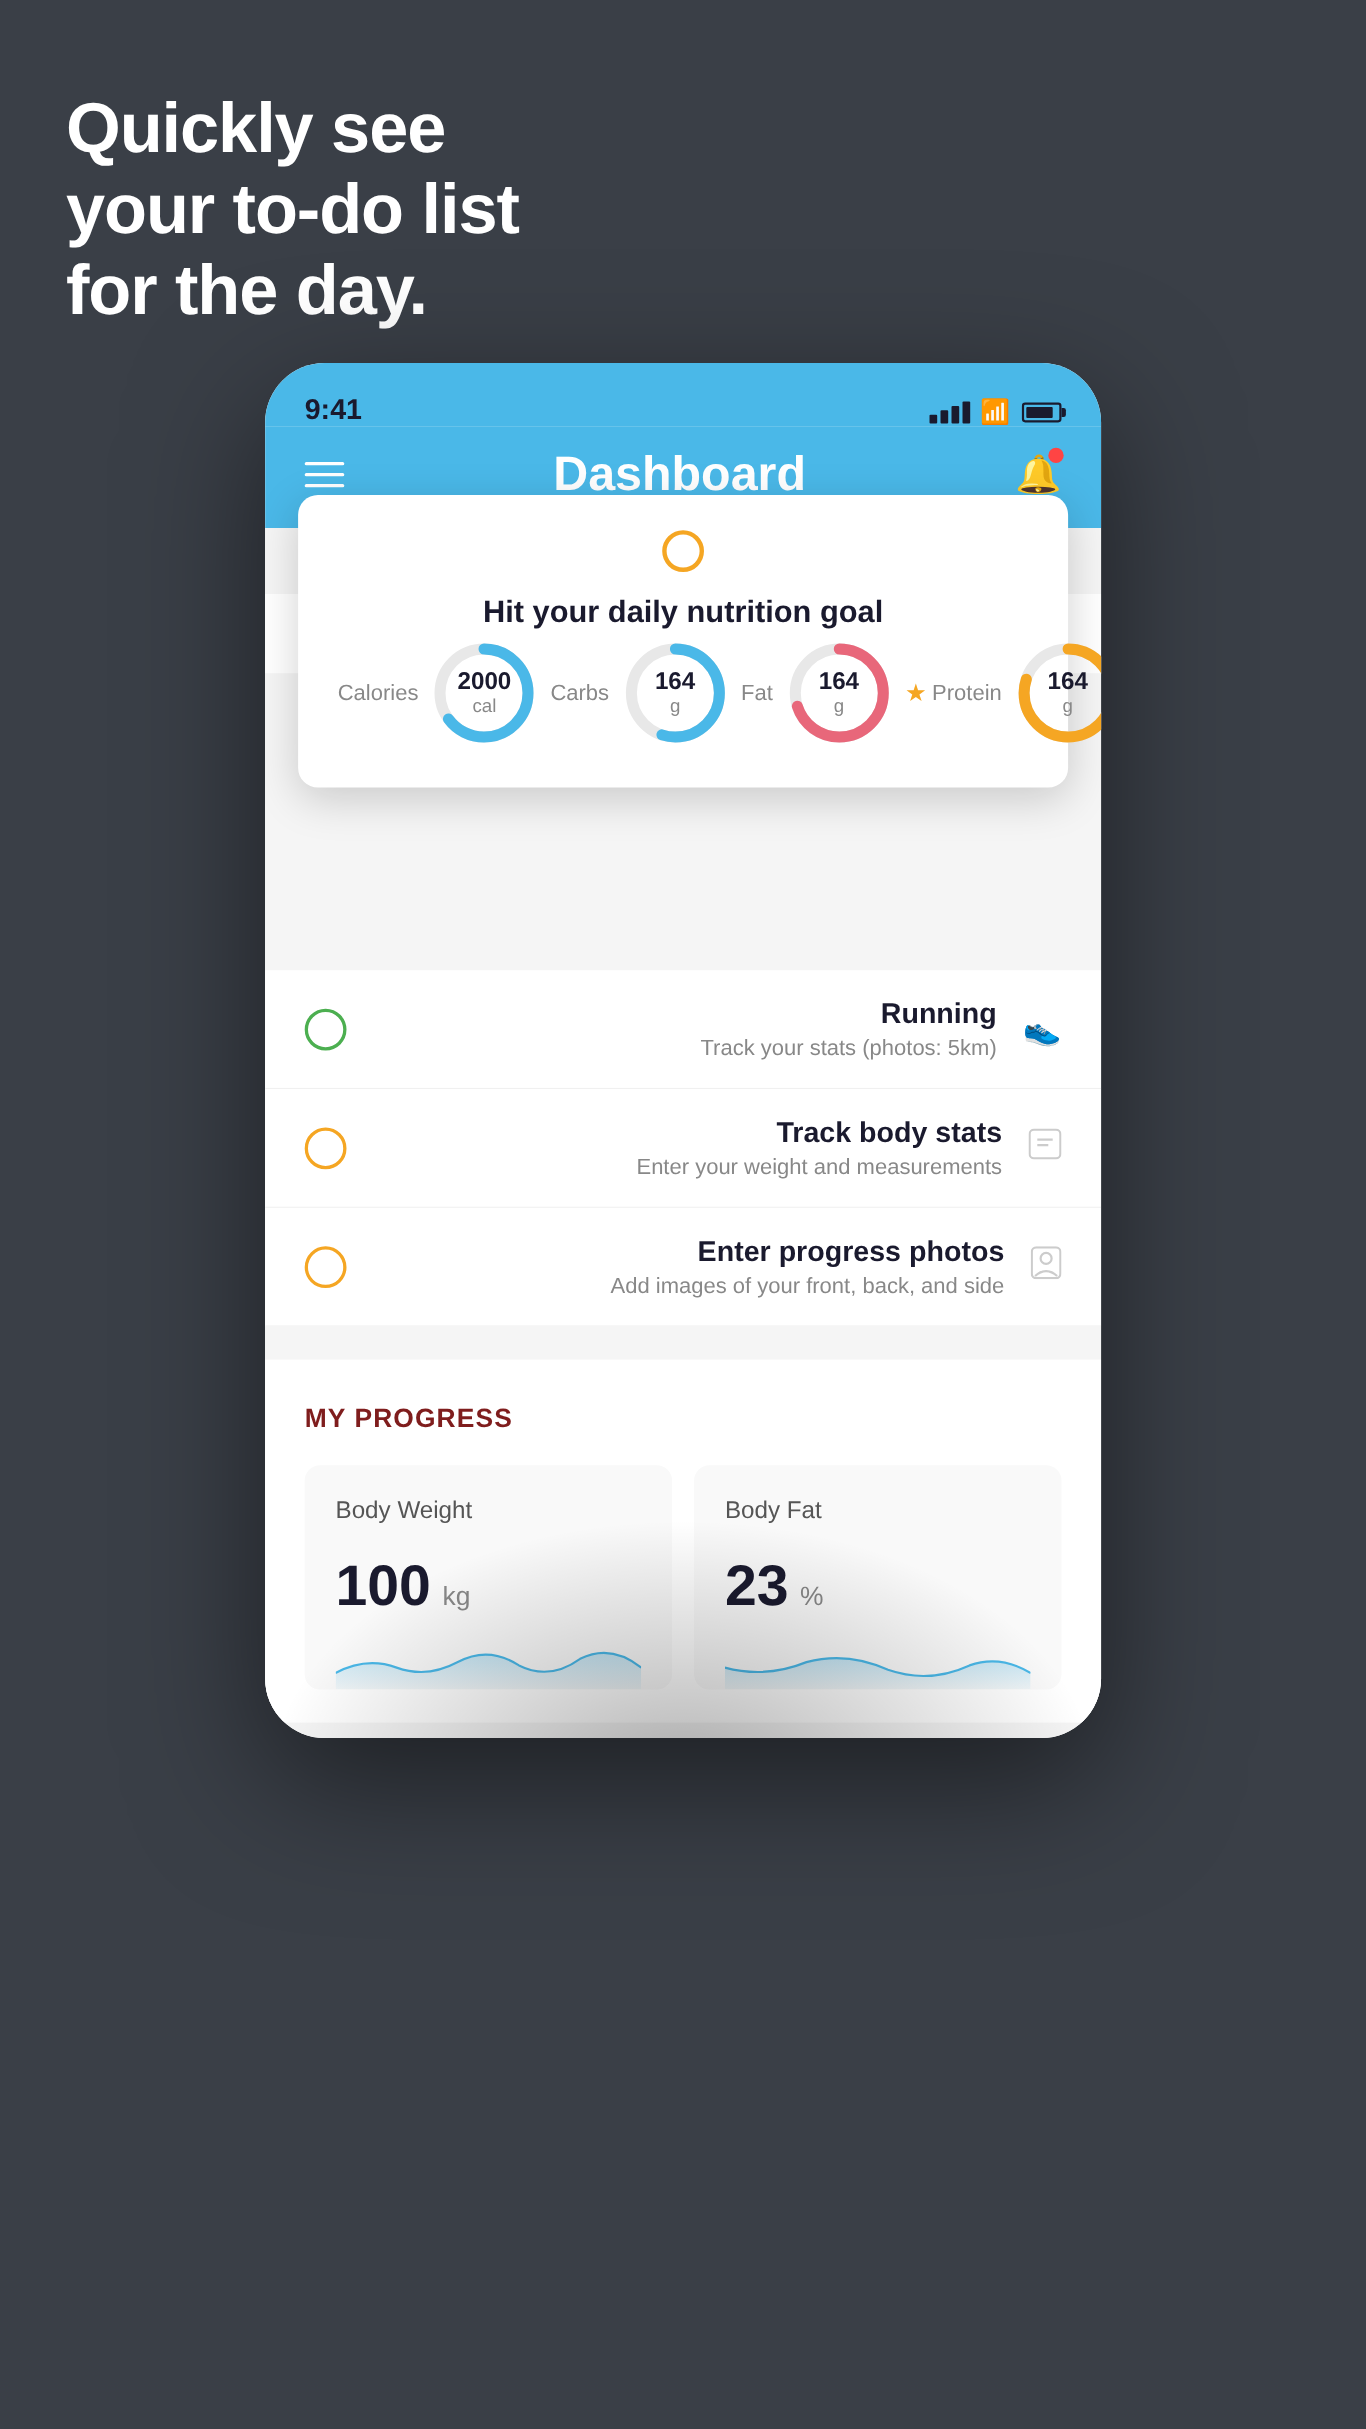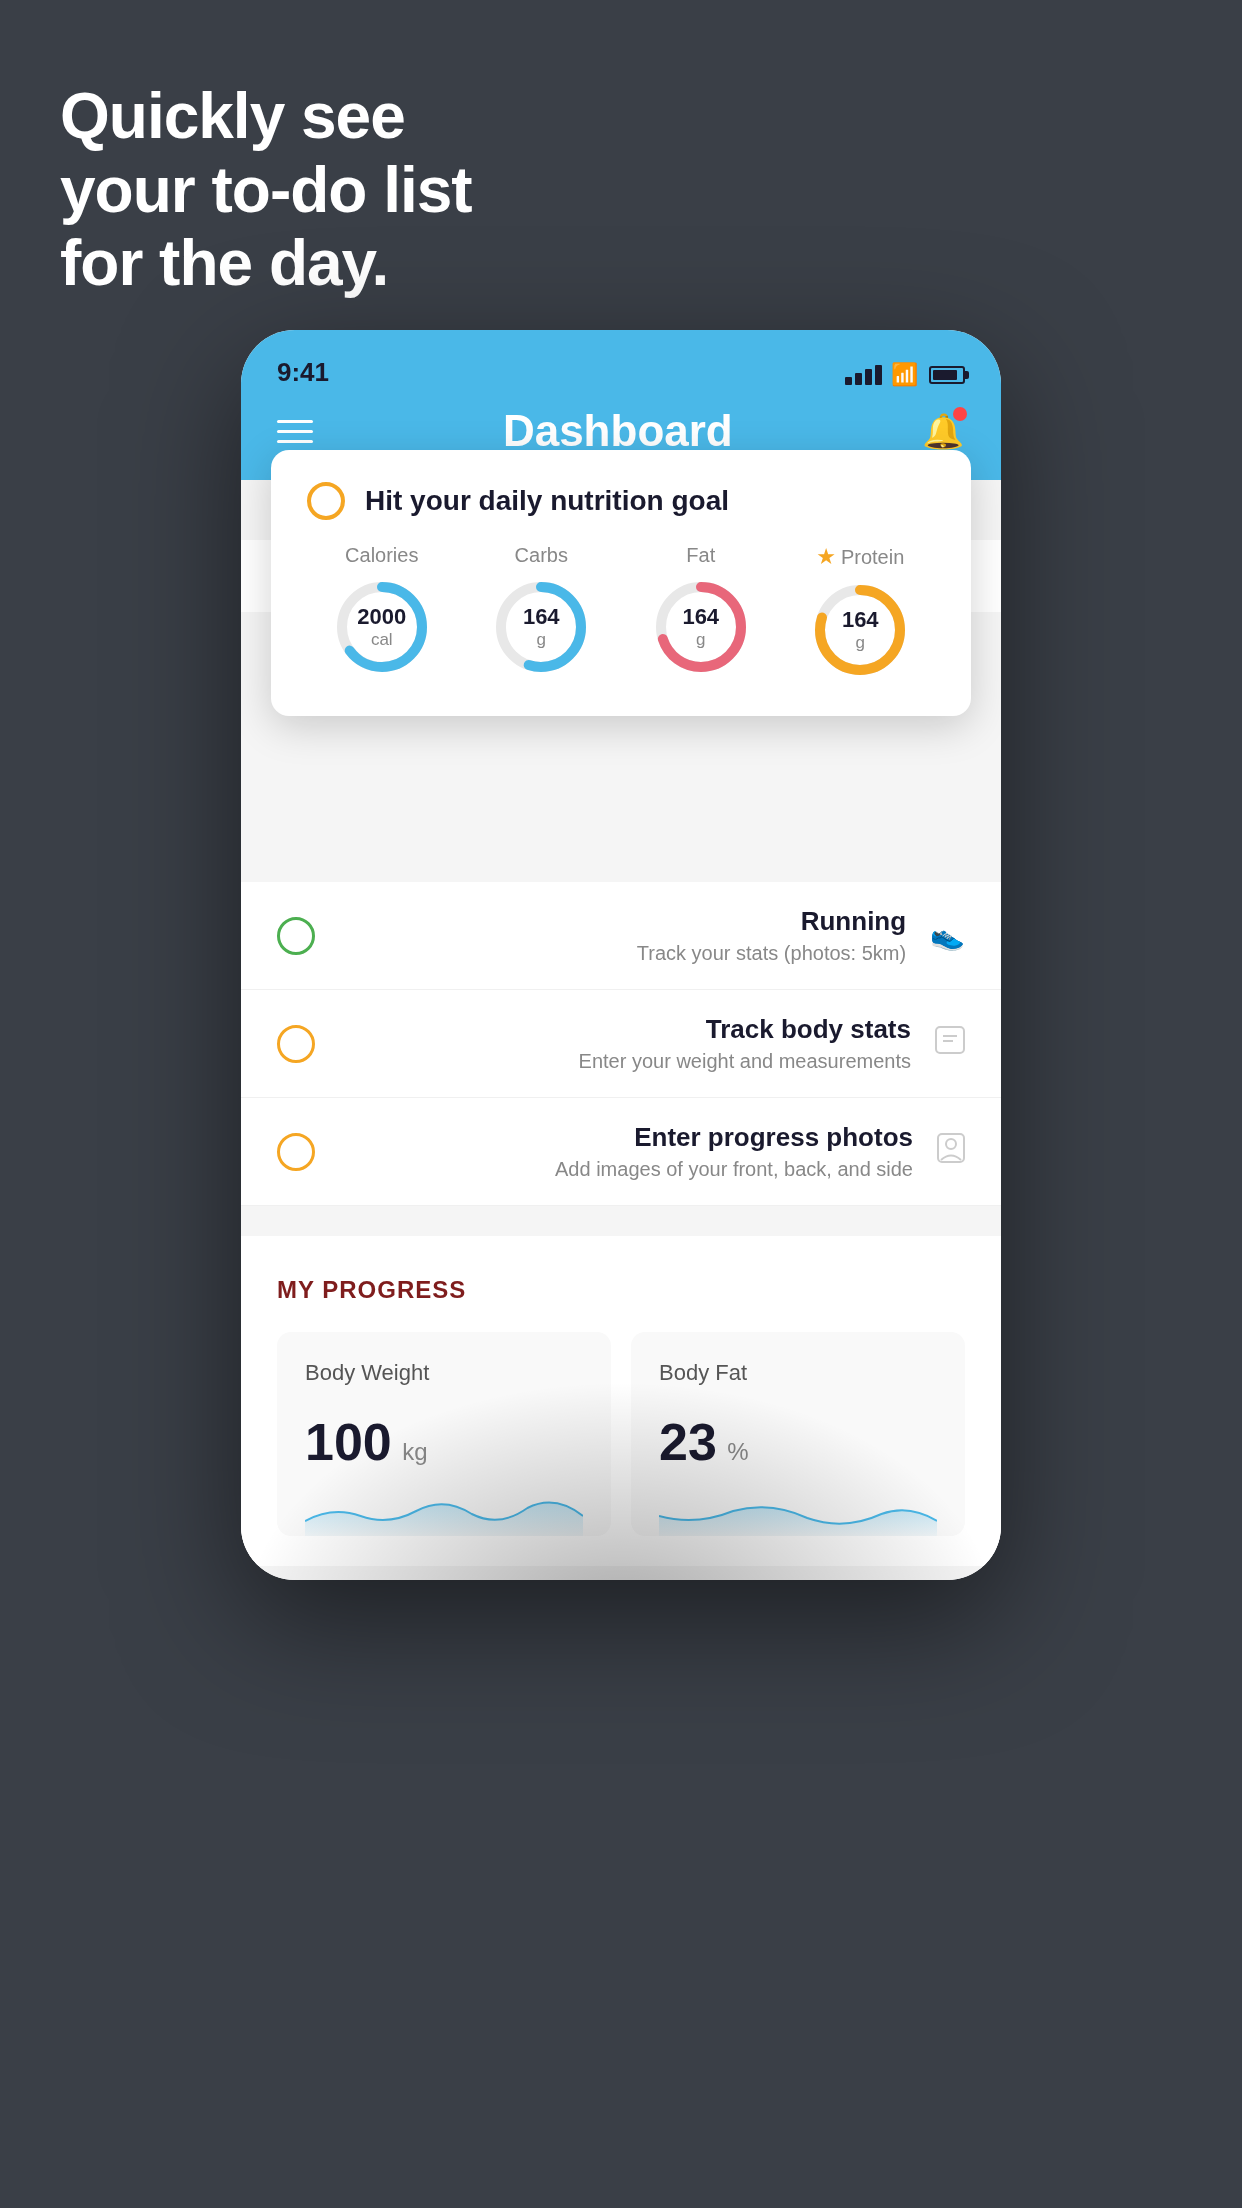--- a/index.html
+++ b/index.html
@@ -178,21 +178,22 @@
       border-radius: 18px;
       padding: 32px 36px 36px;
       box-shadow: 0 10px 40px rgba(0,0,0,0.18);
       z-index: 10;
     }
 
     .nutrition-card-header {
       display: flex;
       align-items: center;
       gap: 20px;
-      margin-bottom: 24px;
+      margin-bottom: 8px;
+      flex-direction: column;
     }
 
     .circle-radio {
       width: 38px;
       height: 38px;
       border-radius: 50%;
       border: 4px solid #f5a623;
       flex-shrink: 0;
     }
 
@@ -203,21 +204,21 @@
     }
 
     .nutrition-circles {
       display: flex;
       justify-content: space-around;
       gap: 10px;
     }
 
     .nutrition-item {
       display: flex;
-      flex-direction: column;
+      flex-direction: row;
       align-items: center;
       gap: 10px;
     }
 
     .nutrition-label {
       font-size: 20px;
       color: #888;
       font-weight: 400;
     }
 

